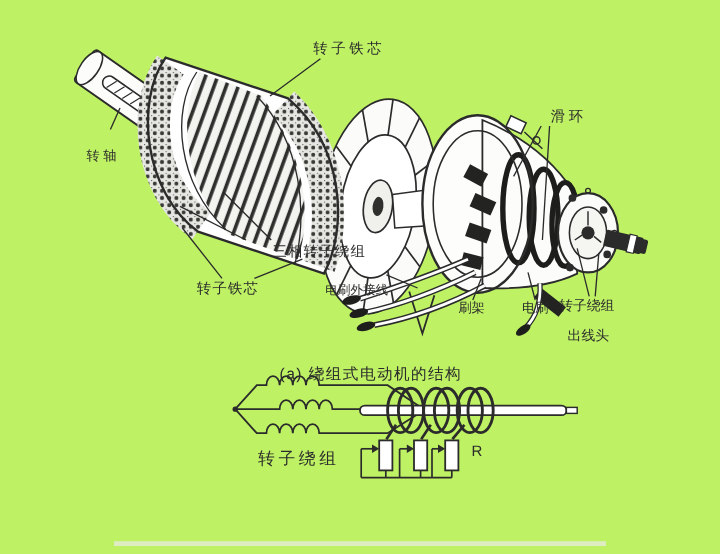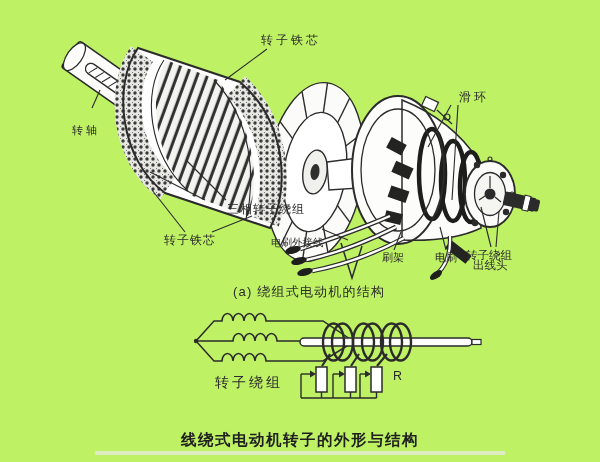--- a/index.html
+++ b/index.html
@@ -1,20 +1,20 @@
 <!DOCTYPE html>
 <html><head>
 <meta charset="utf-8">
 <style>
   html,body{margin:0;padding:0;background:#ffffff;}
   .stage{position:relative;width:600px;height:462px;background:#bef264;overflow:hidden;
          font-family:"Liberation Sans",sans-serif;}
   .stage svg{position:absolute;left:0;top:0;}
   .lbl{position:absolute;color:#2b2b2b;white-space:nowrap;line-height:1.1;}
-  .cap{position:absolute;color:#2b2b2b;white-space:nowrap;}
+  .cap{position:absolute;color:#2b2b2b;white-space:nowrap;margin-top:20px;}
   .ttl{position:absolute;left:0;top:430px;width:600px;text-align:center;color:#1f1f1f;
        font-size:15.5px;font-weight:bold;letter-spacing:1.5px;}
 </style>
 </head>
 <body>
 
 <div class="stage">
 
 <svg width="600" height="462" viewBox="0 0 600 462">
   <defs>
@@ -203,21 +203,20 @@
 
 <div class="lbl" style="left:261px;top:34px;font-size:12px;letter-spacing:3px;">转子铁芯</div>
 <div class="lbl" style="left:72px;top:124px;font-size:11px;letter-spacing:3px;">转轴</div>
 <div class="lbl" style="left:459px;top:91px;font-size:12px;letter-spacing:3px;">滑环</div>
 <div class="lbl" style="left:184px;top:203px;font-size:12px;letter-spacing:1px;margin-left:43px;">三相转子绕组</div>
 <div class="lbl" style="left:164px;top:234px;font-size:12px;letter-spacing:1px;">转子铁芯</div>
 <div class="lbl" style="left:271px;top:237px;font-size:10.5px;">电刷外接线</div>
 <div class="lbl" style="left:382px;top:251px;font-size:11px;">刷架</div>
 <div class="lbl" style="left:435px;top:251px;font-size:11px;">电刷</div>
 <div class="lbl" style="left:466px;top:249px;font-size:11.5px;">转子绕组</div>
-<div class="lbl" style="left:473px;top:259px;font-size:11.5px;">出线头</div>
+<div class="lbl" style="left:473px;top:274px;font-size:11.5px;">出线头</div>
 <div class="cap" style="left:233px;top:283px;font-size:13px;letter-spacing:1.2px;">(a) 绕组式电动机的结构</div>
 
 <div class="lbl" style="left:215px;top:375px;font-size:14px;letter-spacing:3px;">转子绕组</div>
 <div class="lbl" style="left:393px;top:370px;font-size:12.5px;">R</div>
 
-<div class="ttl">线绕式电动机转子的外形与结构</div>
 
 </div>
 
 </body></html>

